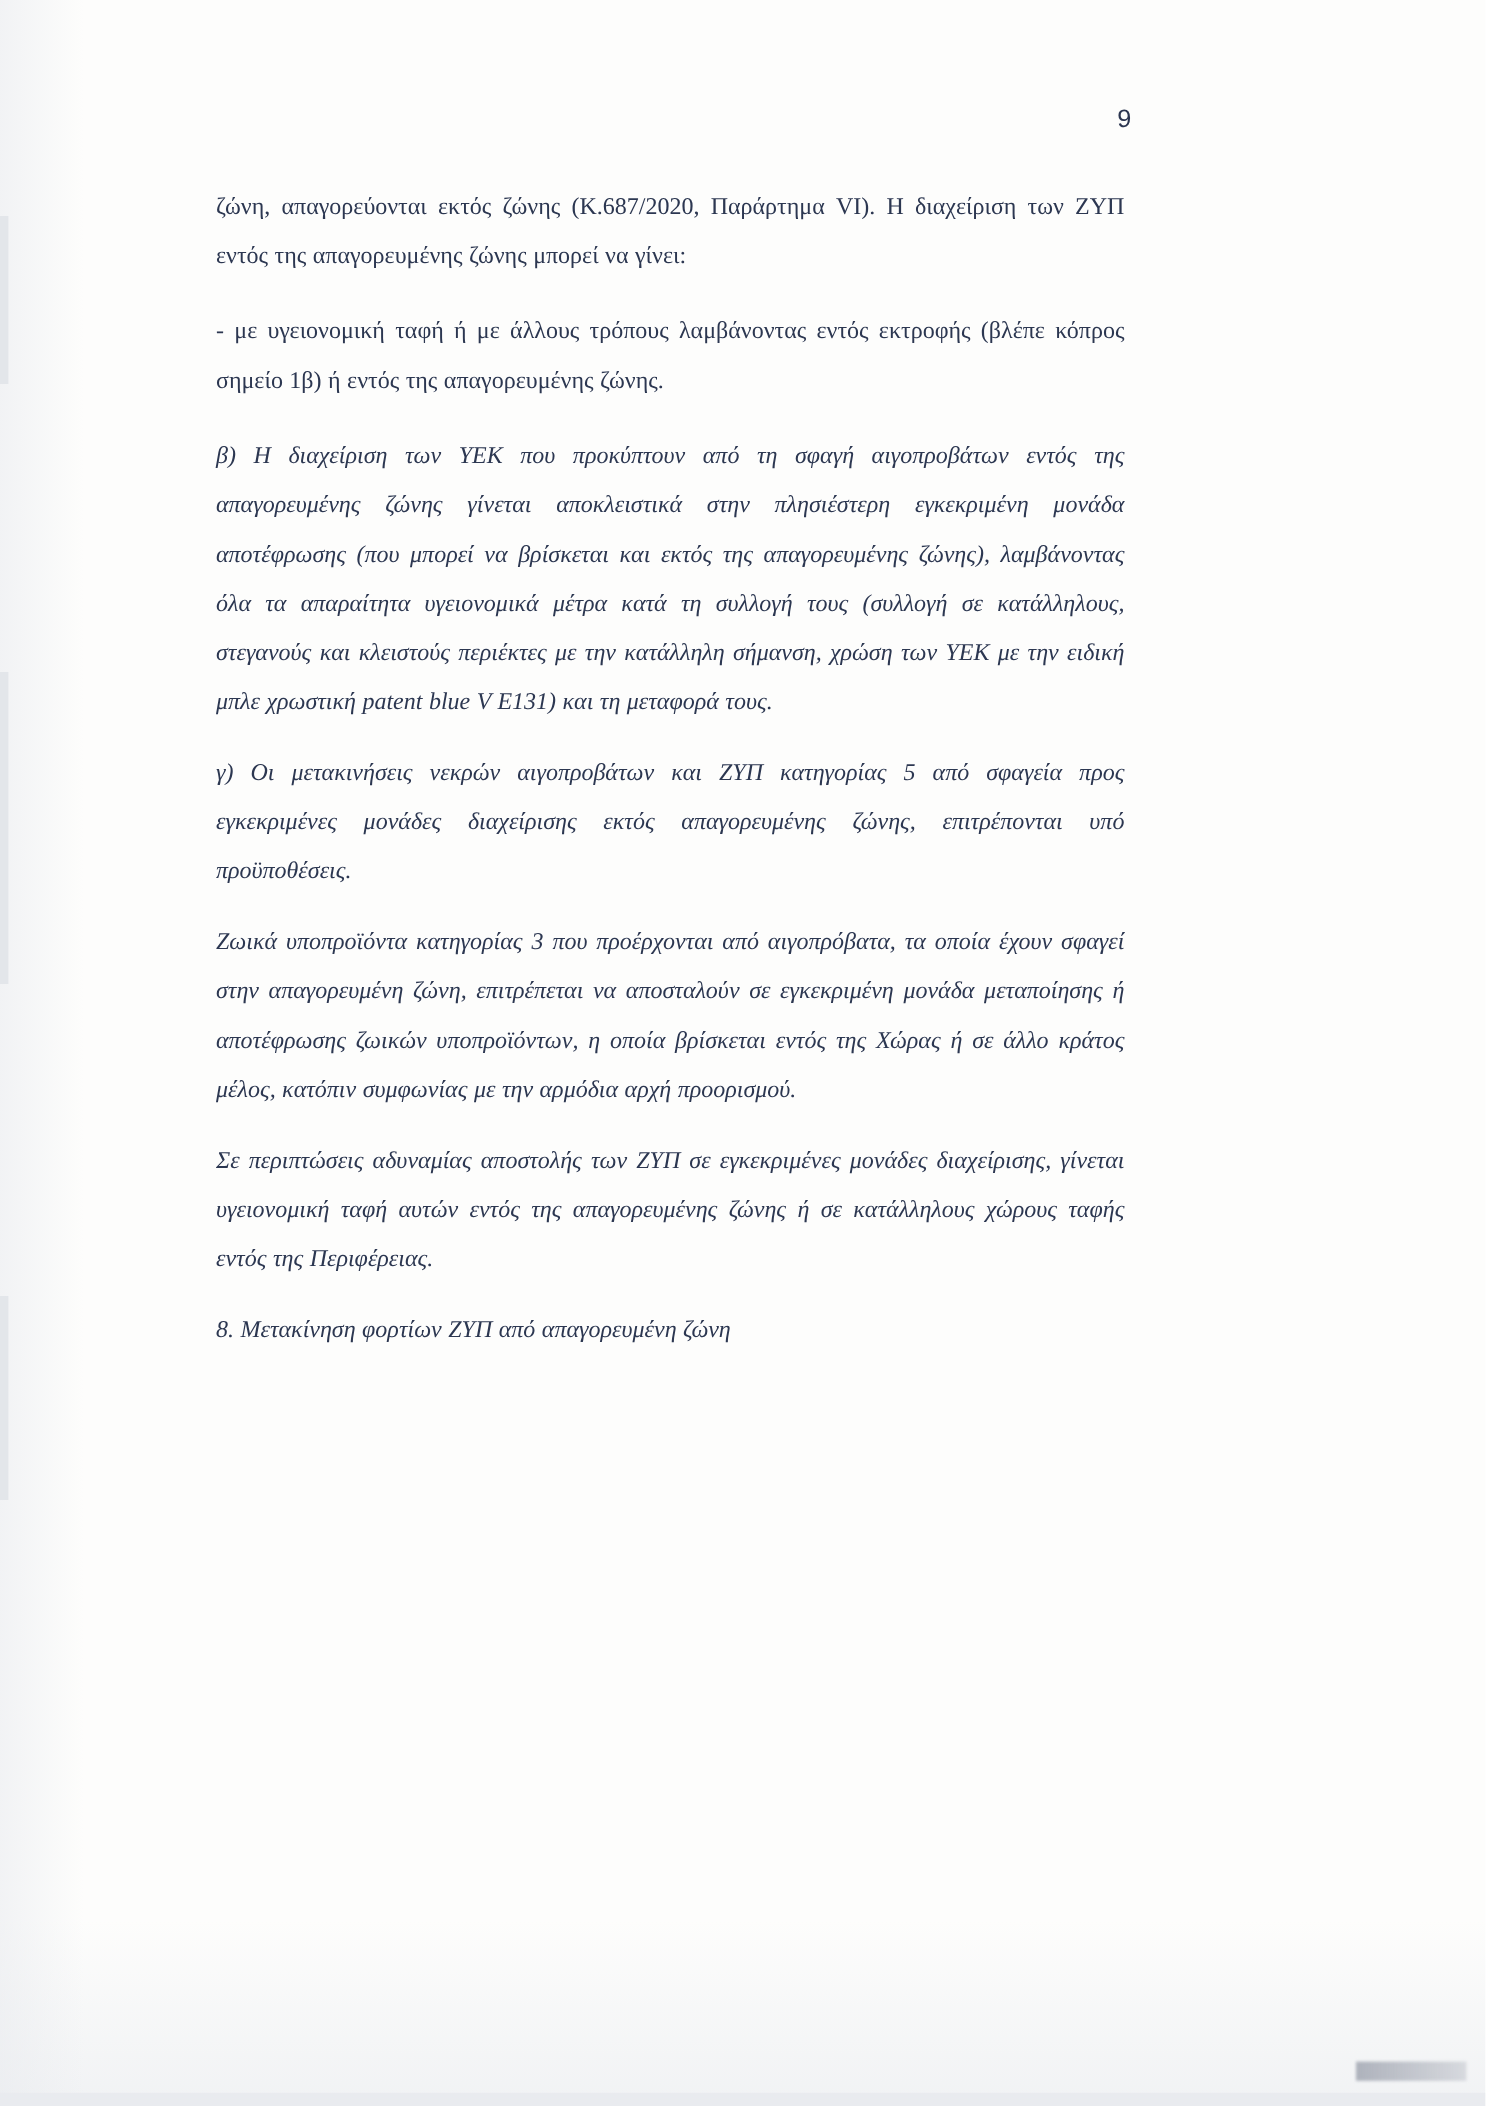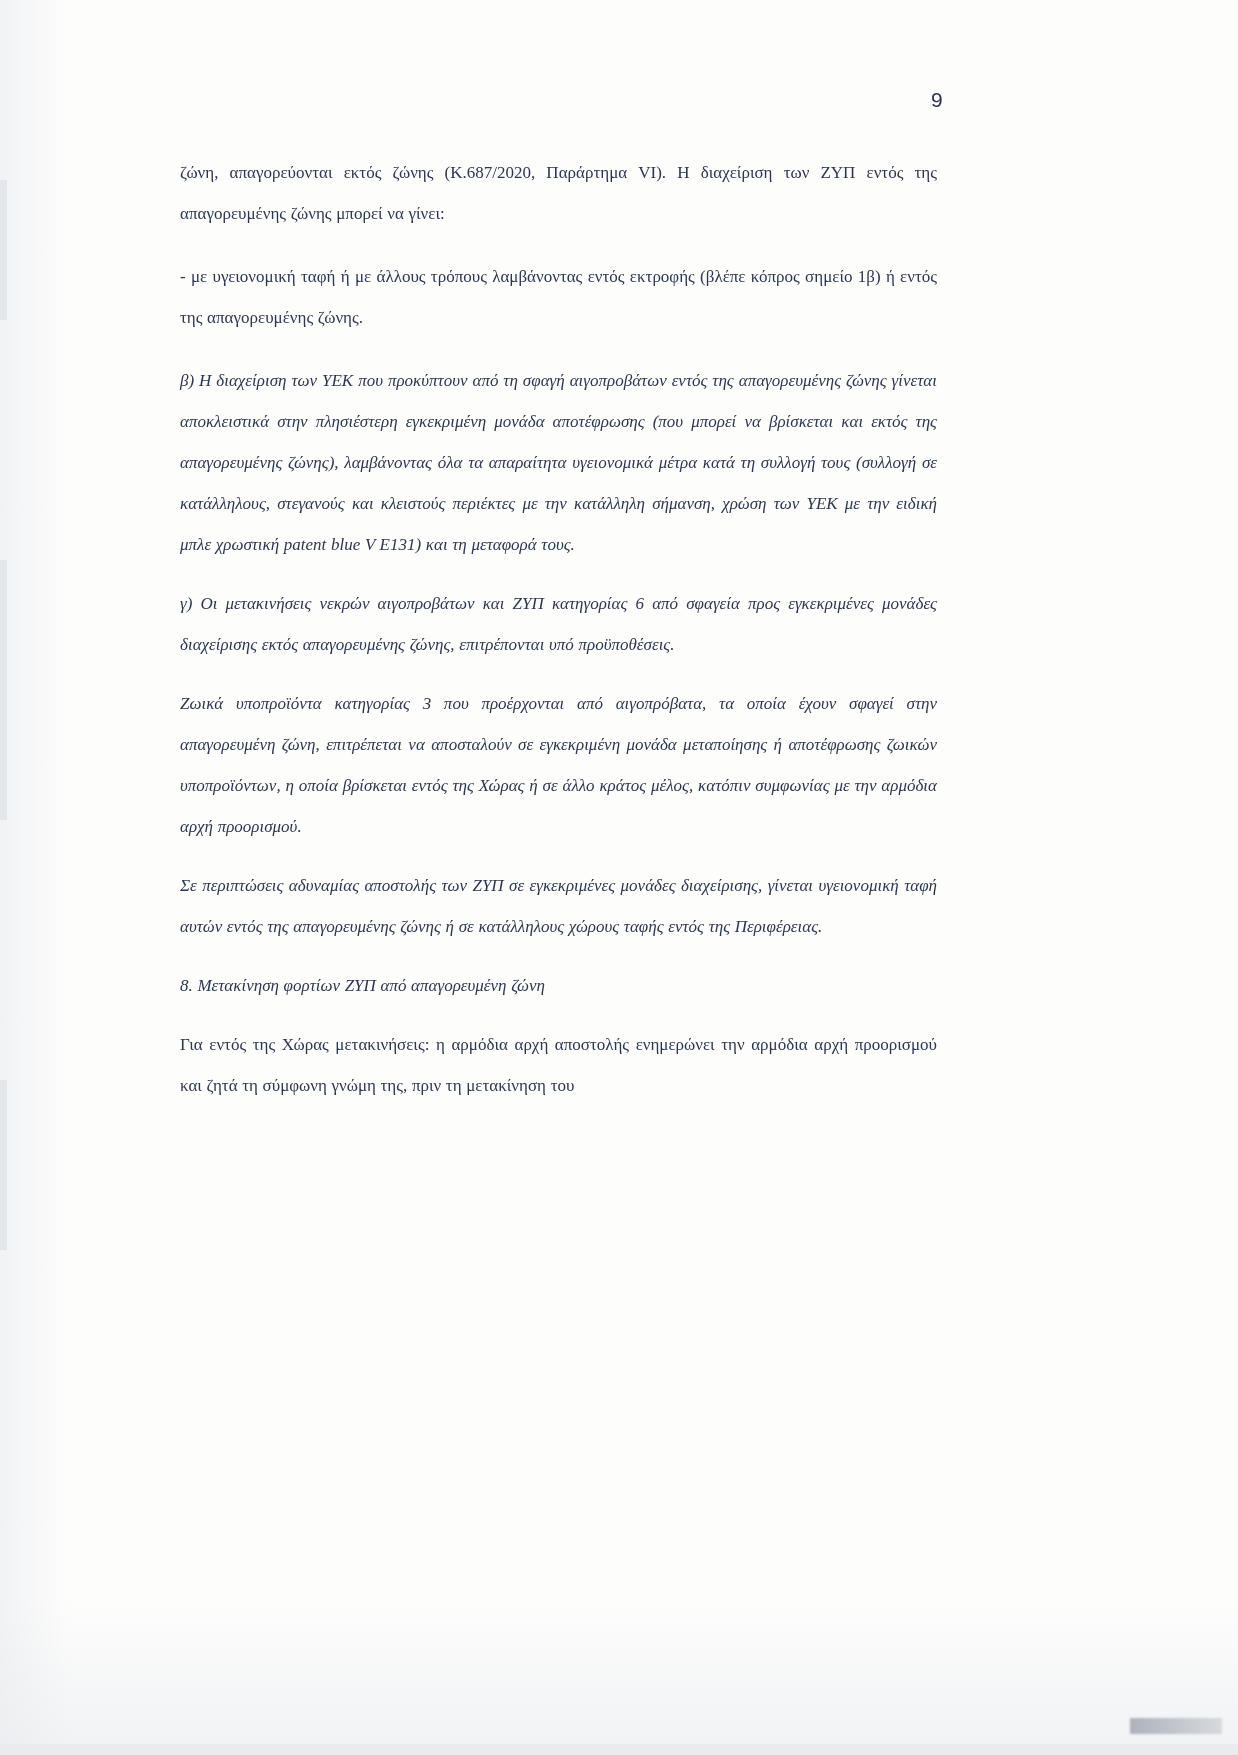--- a/index.html
+++ b/index.html
@@ -35,21 +35,21 @@
     letter-spacing: 0.2px;
   }
   .content {
     position: absolute;
     left: 180px;
     top: 152px;
     width: 757px;
   }
   p.para {
     margin: 0 0 13px 0;
-    font-size: 17px;
+    font-size: 20px;
     line-height: 41px;
     text-align: justify;
     text-justify: inter-word;
     word-spacing: 0.4px;
     -webkit-font-smoothing: antialiased;
   }
   p.gap-big { margin-bottom: 22px; }
   p.gap-med { margin-bottom: 18px; font-style: italic; }
   .bottom-smudge {
     position: absolute;
@@ -85,23 +85,22 @@
   <div class="left-notch" style="top:180px;height:140px;"></div>
   <div class="left-notch" style="top:560px;height:260px;"></div>
   <div class="left-notch" style="top:1080px;height:170px;"></div>
 
   <div class="page-number">9</div>
 
   <div class="content">
     <p class="para gap-big">ζώνη, απαγορεύονται εκτός ζώνης (Κ.687/2020, Παράρτημα VI). Η διαχείριση των ΖΥΠ εντός της απαγορευμένης ζώνης μπορεί να γίνει:</p>
     <p class="para gap-big">- με υγειονομική ταφή ή με άλλους τρόπους λαμβάνοντας εντός εκτροφής (βλέπε κόπρος σημείο 1β) ή εντός της απαγορευμένης ζώνης.</p>
     <p class="para gap-med">β) Η διαχείριση των ΥΕΚ που προκύπτουν από τη σφαγή αιγοπροβάτων εντός της απαγορευμένης ζώνης γίνεται αποκλειστικά στην πλησιέστερη εγκεκριμένη μονάδα αποτέφρωσης (που μπορεί να βρίσκεται και εκτός της απαγορευμένης ζώνης), λαμβάνοντας όλα τα απαραίτητα υγειονομικά μέτρα κατά τη συλλογή τους (συλλογή σε κατάλληλους, στεγανούς και κλειστούς περιέκτες με την κατάλληλη σήμανση, χρώση των ΥΕΚ με την ειδική μπλε χρωστική patent blue V E131) και τη μεταφορά τους.</p>
-    <p class="para gap-med">γ) Οι μετακινήσεις νεκρών αιγοπροβάτων και ΖΥΠ κατηγορίας 6 από σφαγεία προς εγκεκριμένες μονάδες διαχείρισης εκτός απαγορευμένης ζώνης, επιτρέπονται υπό προϋποθέσεις.</p>
+    <p class="para gap-med">γ) Οι μετακινήσεις νεκρών αιγοπροβάτων και ΖΥΠ κατηγορίας 5 από σφαγεία προς εγκεκριμένες μονάδες διαχείρισης εκτός απαγορευμένης ζώνης, επιτρέπονται υπό προϋποθέσεις.</p>
     <p class="para gap-med">Ζωικά υποπροϊόντα κατηγορίας 3 που προέρχονται από αιγοπρόβατα, τα οποία έχουν σφαγεί στην απαγορευμένη ζώνη, επιτρέπεται να αποσταλούν σε εγκεκριμένη μονάδα μεταποίησης ή αποτέφρωσης ζωικών υποπροϊόντων, η οποία βρίσκεται εντός της Χώρας ή σε άλλο κράτος μέλος, κατόπιν συμφωνίας με την αρμόδια αρχή προορισμού.</p>
     <p class="para gap-med">Σε περιπτώσεις αδυναμίας αποστολής των ΖΥΠ σε εγκεκριμένες μονάδες διαχείρισης, γίνεται υγειονομική ταφή αυτών εντός της απαγορευμένης ζώνης ή σε κατάλληλους χώρους ταφής εντός της Περιφέρειας.</p>
     <p class="para gap-med">8. Μετακίνηση φορτίων ΖΥΠ από απαγορευμένη ζώνη</p>
-    <p class="para">Για εντός της Χώρας μετακινήσεις: η αρμόδια αρχή αποστολής ενημερώνει την αρμόδια αρχή προορισμού και ζητά τη σύμφωνη γνώμη της, πριν τη μετακίνηση του</p>
   </div>
 
   <div class="bottom-smudge"></div>
   <div class="bottom-band"></div>
 
 </div>
 
 </body></html>

